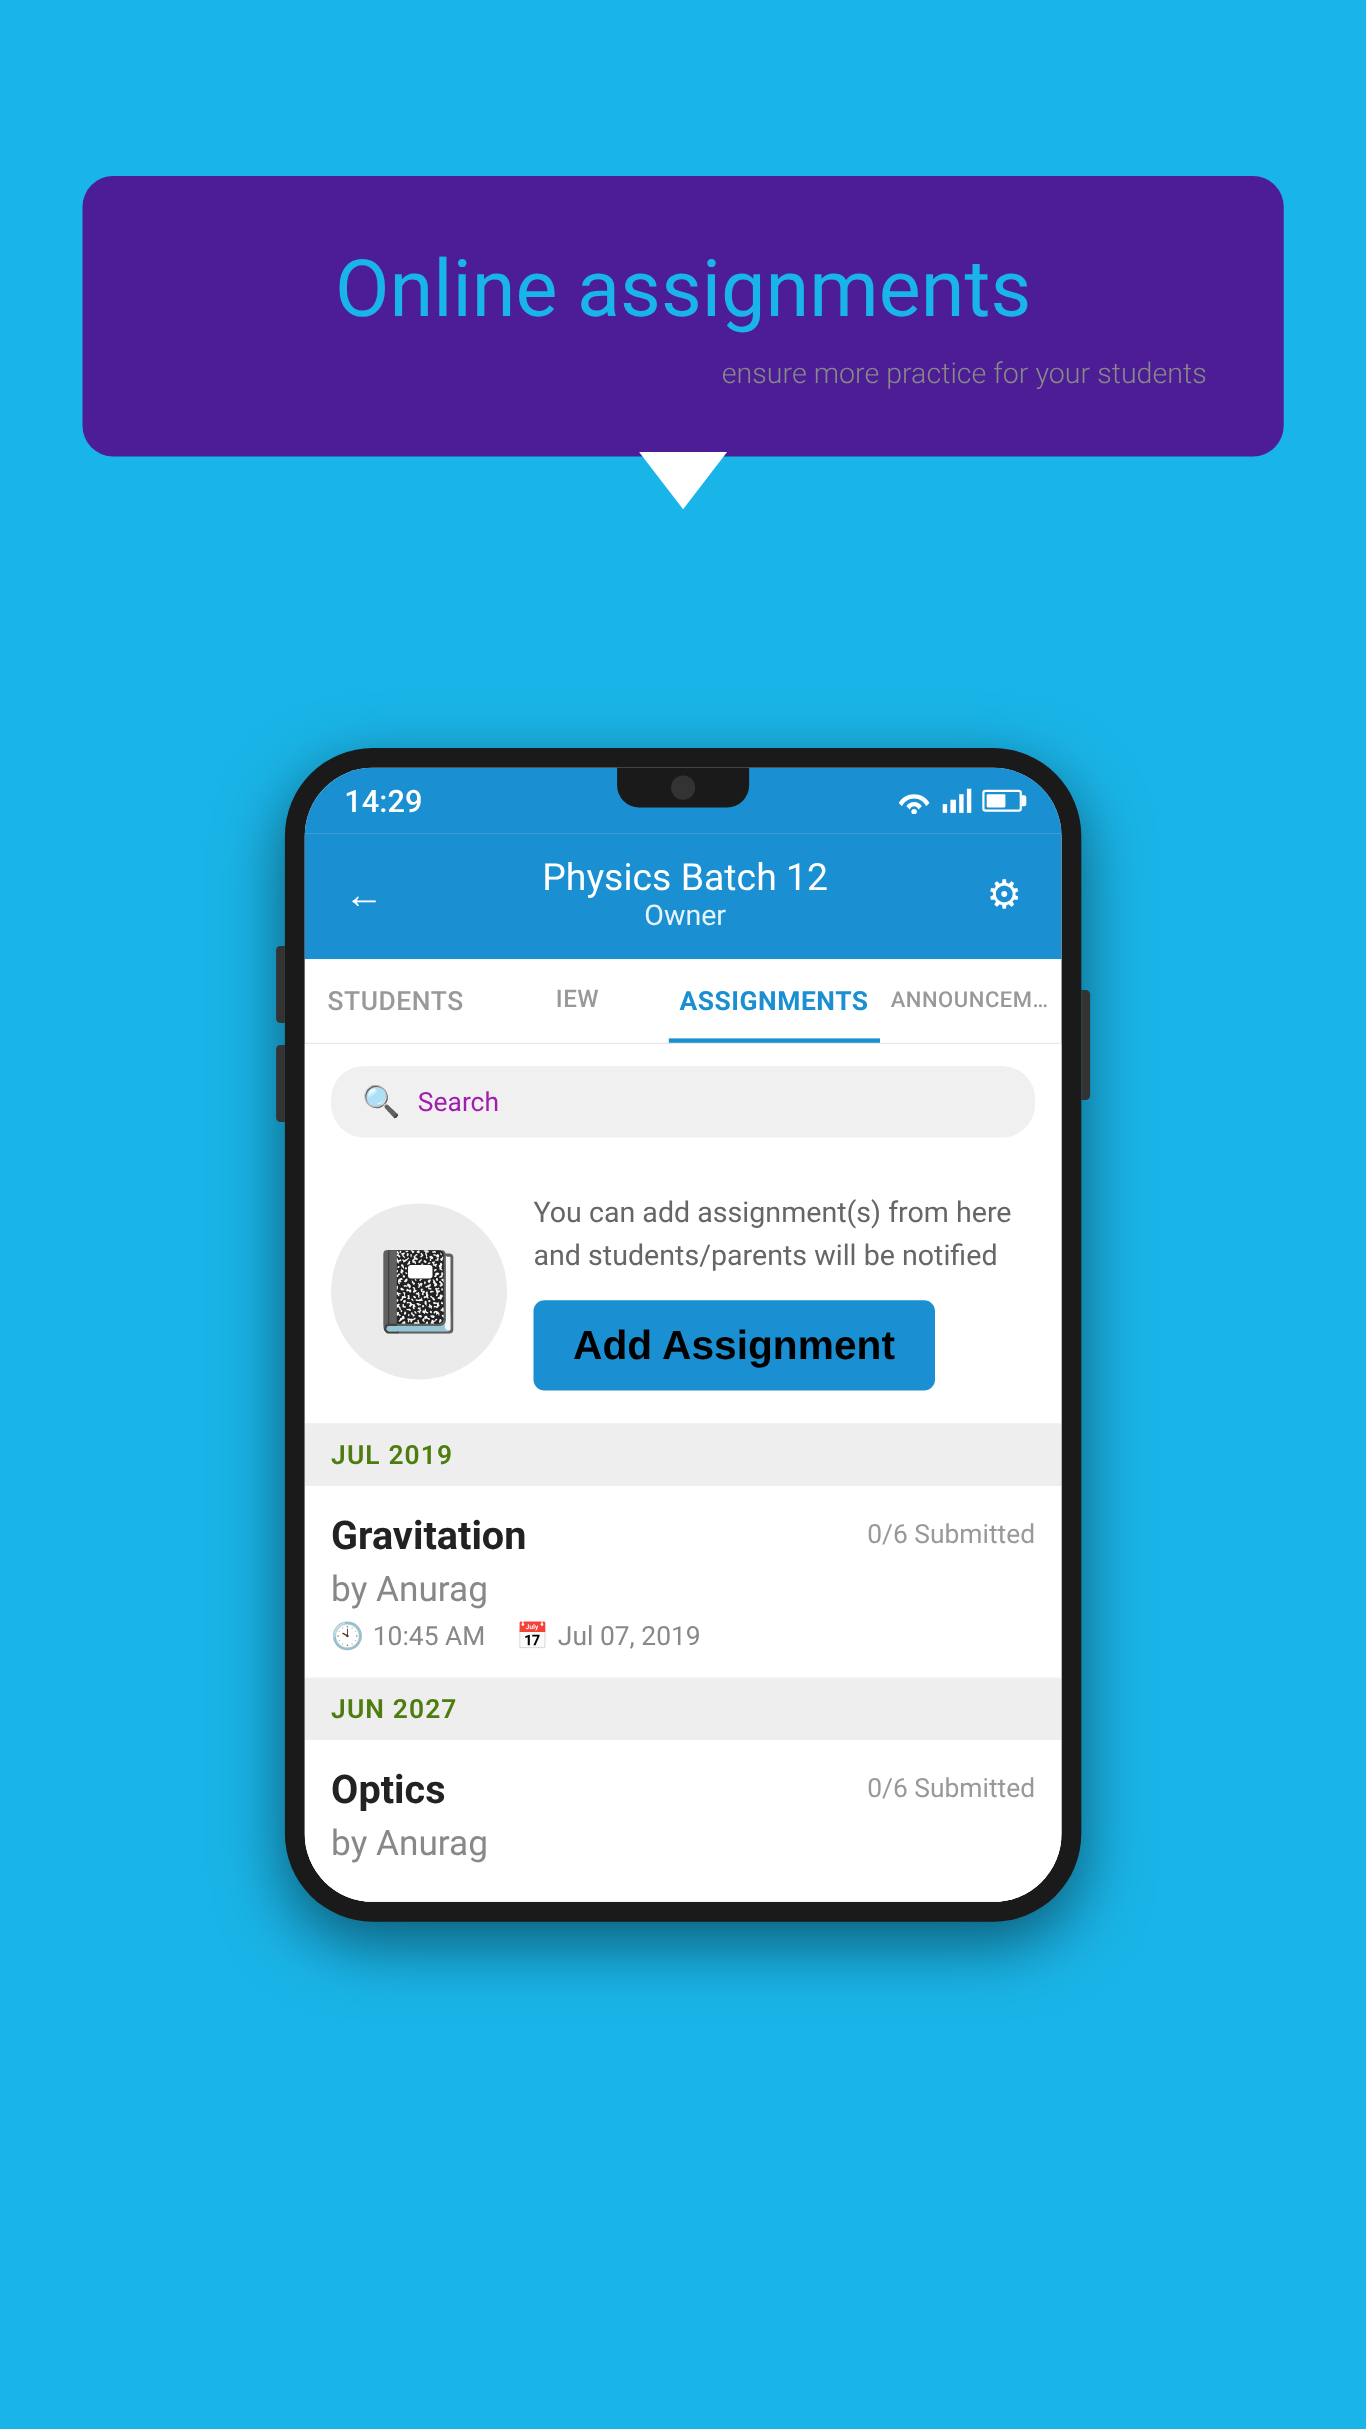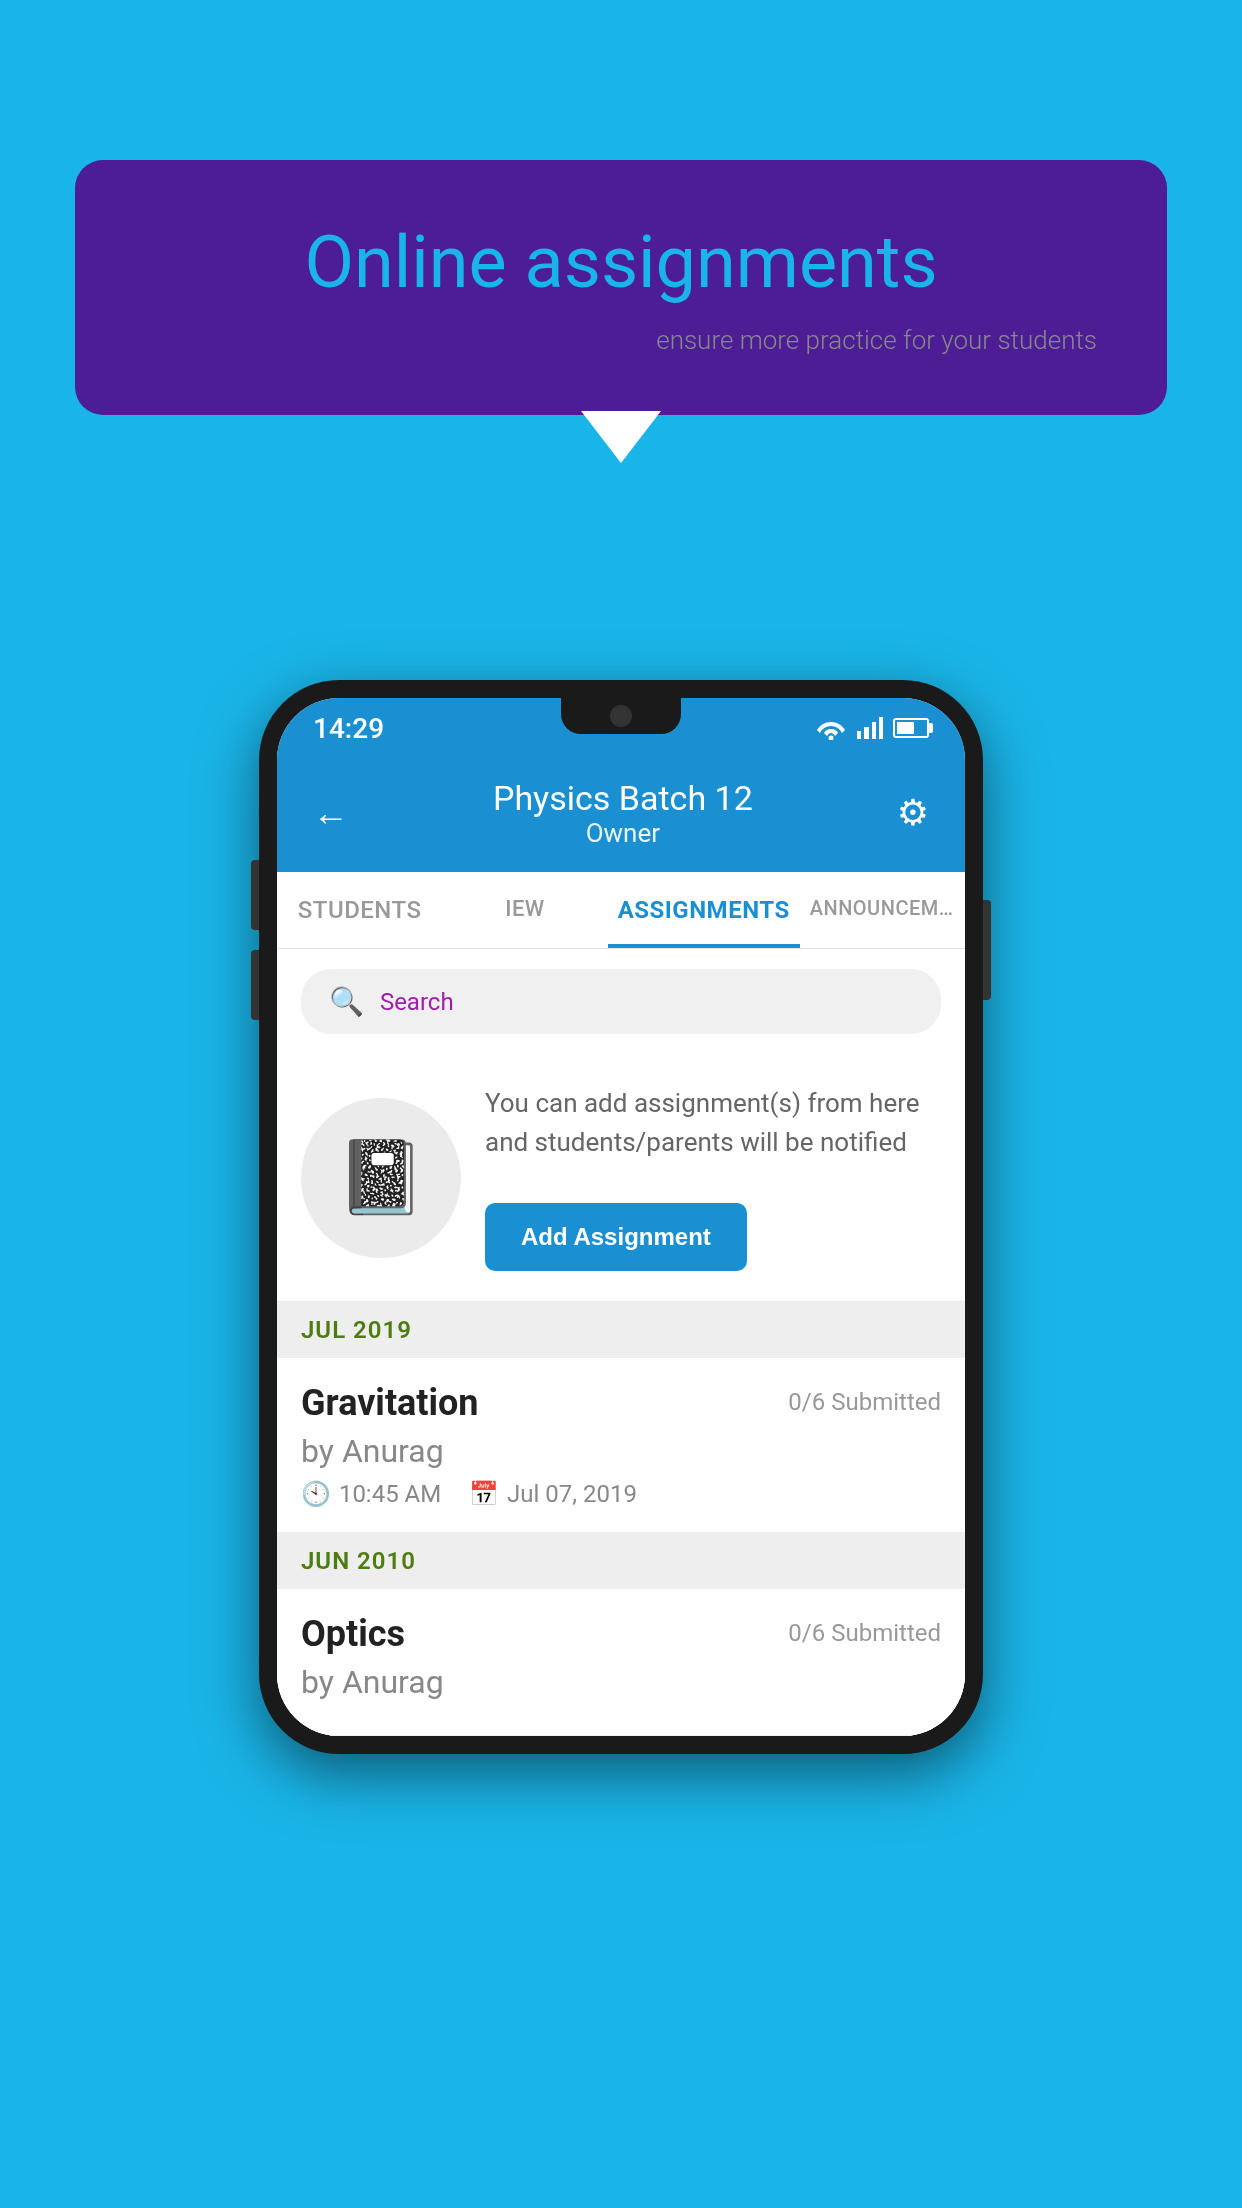--- a/index.html
+++ b/index.html
@@ -328,28 +328,27 @@
 
     .promo-text {
       font-size: 26px;
       color: #666;
       line-height: 1.5;
       margin-bottom: 20px;
     }
 
     .add-assignment-btn {
       background: #1a8fd1;
-      color: #ffffff;
+      color: #000000;
       border: none;
       border-radius: 10px;
       padding: 20px 36px;
-      font-size: 24px;
+      font-size: 37px;
       font-weight: 600;
       cursor: pointer;
-      margin-top: 21px;
     }
 
     
     .month-header {
       background: #eeeeee;
       padding: 14px 24px;
       font-size: 24px;
       color: #4d7c0f;
       font-weight: 600;
       letter-spacing: 1px;
@@ -502,21 +501,21 @@
               <span class="meta-icon">🕙</span>
               <span>10:45 AM</span>
             </div>
             <div class="meta-item">
               <span class="meta-icon">📅</span>
               <span>Jul 07, 2019</span>
             </div>
           </div>
         </div>
 
-        <div class="month-header">JUN 2010</div>
+        <div class="month-header">JUN 2027</div>
 
         <div class="assignment-item">
           <div class="assignment-top-row">
             <div class="assignment-name">Optics</div>
             <div class="assignment-submitted">0/6 Submitted</div>
           </div>
           <div class="assignment-by">by Anurag</div>
         </div>
 
       </div>

